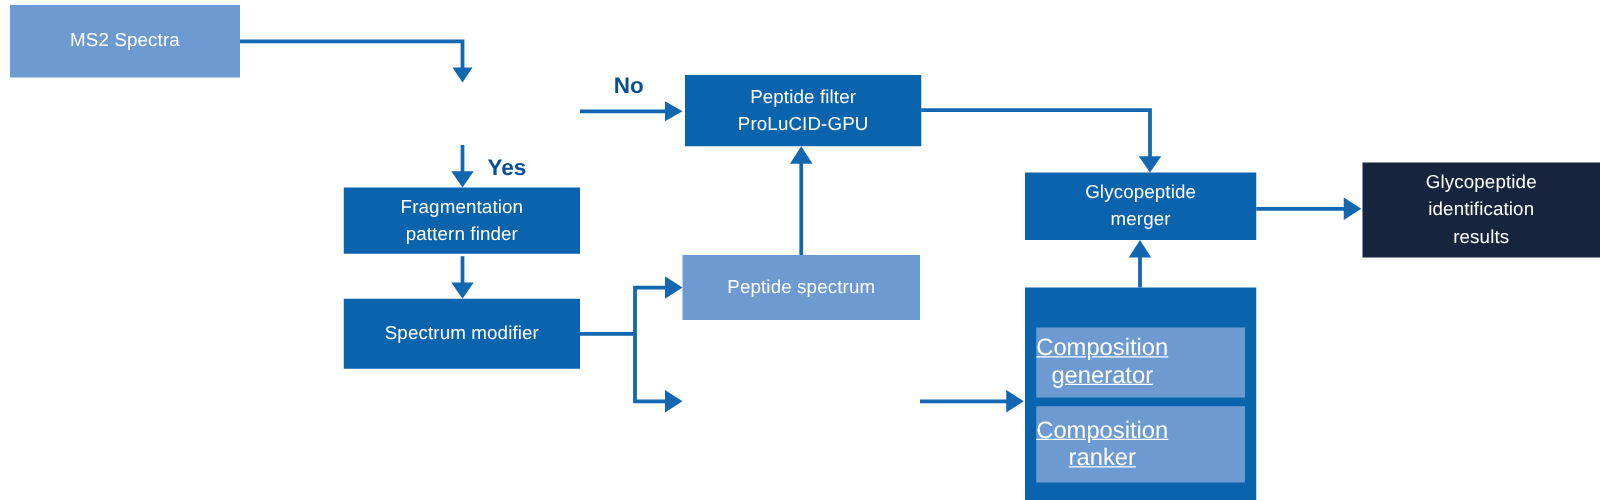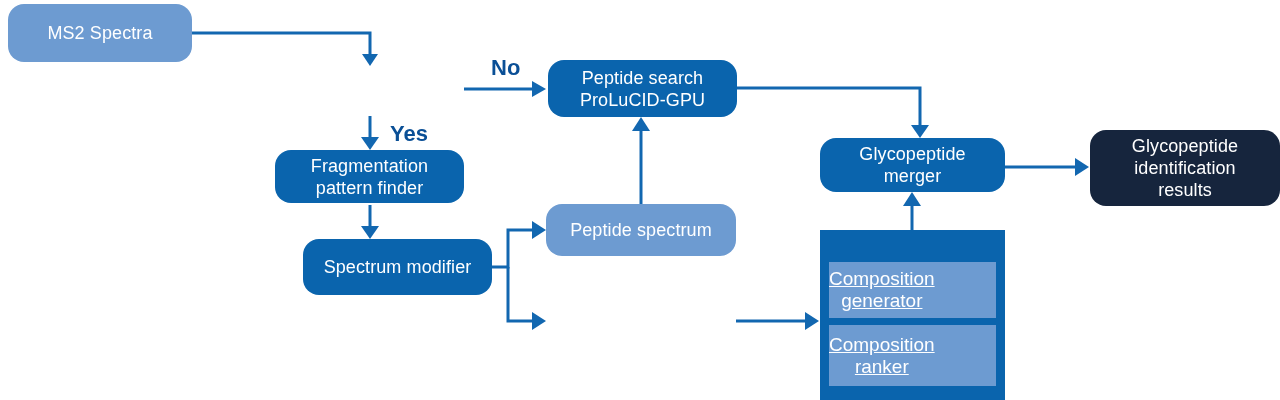--- a/index.html
+++ b/index.html
@@ -12,26 +12,25 @@
   #stage{position:relative;width:1280px;height:400px;}
 
   .node{
     position:absolute;
     box-sizing:border-box;
     display:flex;
     align-items:center;
     justify-content:center;
     text-align:center;
     color:#ffffff;
-    font-size:18px;
+    font-size:15px;
     line-height:22px;
     letter-spacing:.1px;
     font-weight:400;
     padding:2px 6px;
-    border-radius:16px;
   }
   .node.light{background:#6d9bd1;}
   .node.dark{background:#0a64ad;}
   .node.navy{background:#16253d;}
 
   .group{
     position:absolute;
     box-sizing:border-box;
     background:#0a64ad;
   }
@@ -54,21 +53,21 @@
     text-align:center;
     font-size:19px;
     line-height:22px;
     text-decoration:underline;
   }
 
   .lbl{
     position:absolute;
     color:#0a4f96;
     font-weight:bold;
-    font-size:22px;
+    font-size:18px;
     line-height:20px;
   }
 
   svg.wires{
     position:absolute;left:0;top:0;width:1280px;height:400px;
     pointer-events:none;
   }
   .wire{stroke:#1267b0;stroke-width:3;fill:none;}
   .head{fill:#1267b0;}
 </style>
@@ -135,26 +134,26 @@
   <div class="node light" style="left:8px;  top:4px;   width:184px; height:58px;">
     <span>MS2 Spectra</span>
   </div>
 
 
   <div class="node dark" style="left:275px; top:150px; width:189px; height:53px; white-space:pre-line;">
     <span>Fragmentation
 pattern finder</span>
   </div>
 
-  <div class="node dark" style="left:275px; top:239px; width:189px; height:56px;margin-left:28px;">
+  <div class="node dark" style="left:275px; top:239px; width:189px; height:56px;">
     <span>Spectrum modifier</span>
   </div>
 
   <div class="node dark" style="left:548px; top:60px;  width:189px; height:57px; white-space:pre-line;">
-    <span>Peptide search
+    <span>Peptide filter
 ProLuCID-GPU</span>
   </div>
 
   <div class="node light" style="left:546px; top:204px; width:190px; height:52px;">
     <span>Peptide spectrum</span>
   </div>
 
 
   <div class="node dark" style="left:820px; top:138px; width:185px; height:54px; white-space:pre-line;">
     <span>Glycopeptide

